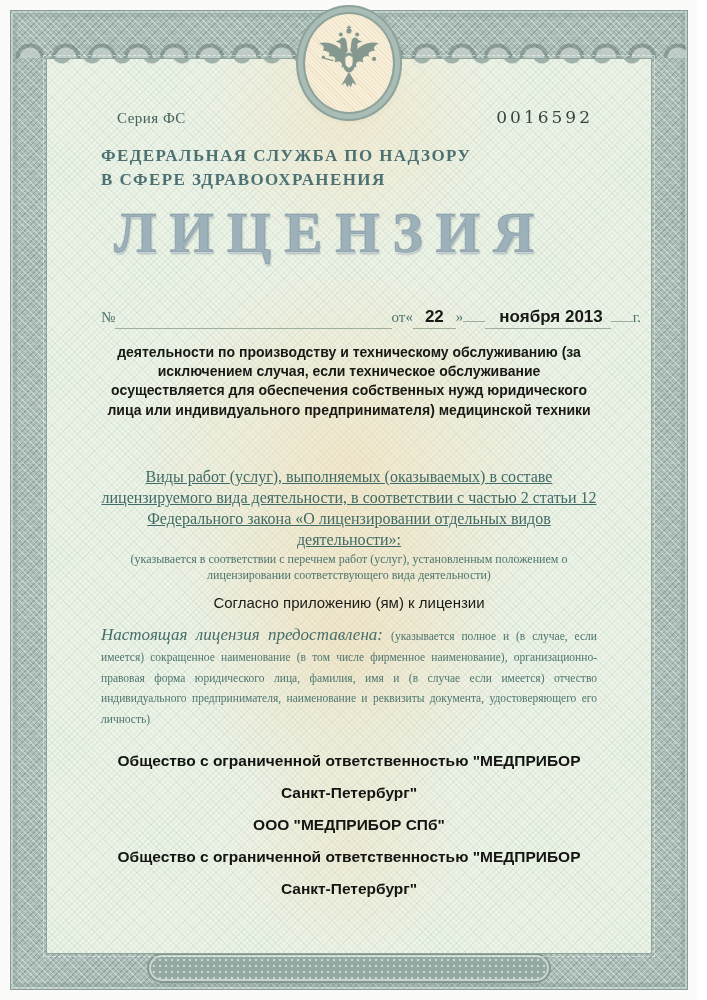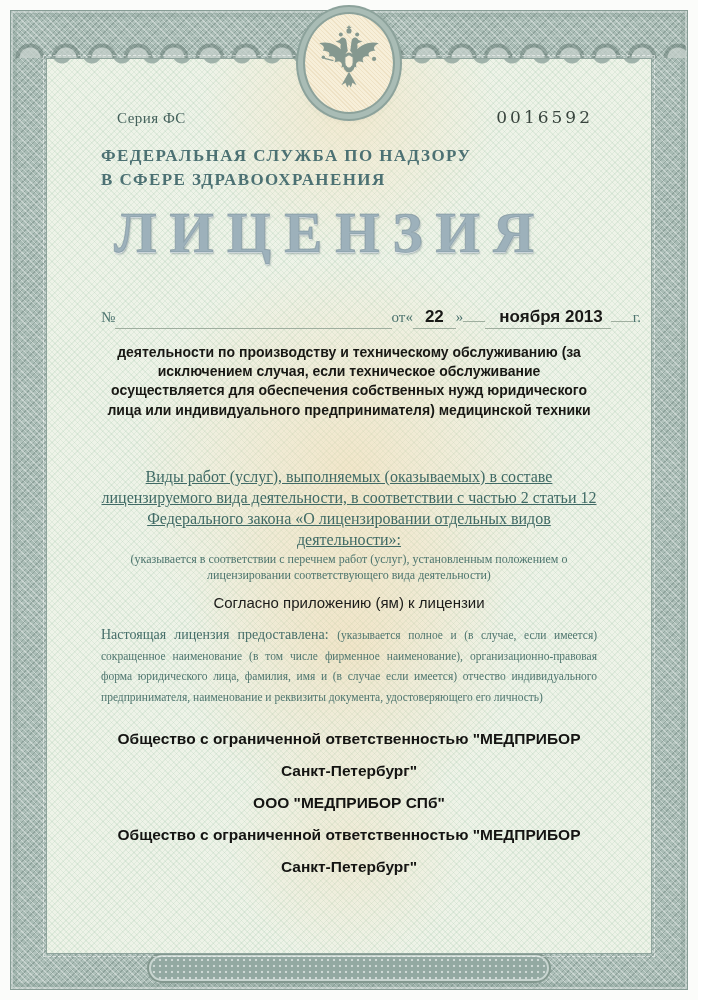--- a/index.html
+++ b/index.html
@@ -108,21 +108,21 @@
   }
   .works-hint{
     margin:2px auto 0; max-width:480px; text-align:center;
     font-size:12px; color:#4d756e; line-height:1.3;
   }
   .works-value{
     margin-top:11px; text-align:center;
     font-family:"Liberation Sans", sans-serif; font-size:15px; color:#1b1b19;
   }
   .grantee-par{ margin-top:13px; text-align:justify; line-height:1.28; }
-  .grantee-label{ font-size:14px; color:#456e69; }
+  .grantee-label{ font-size:17px; color:#456e69;font-style:italic; }
   .grantee-hint{ font-size:11.5px; color:#4f766f; }
   .companies{ margin-top:24px; }
   .company-line{
     font-family:"Liberation Sans", sans-serif; font-weight:bold;
     font-size:15.5px; color:#141412; text-align:center; margin:14px 0;
   }
 </style>
 </head>
 <body>
 

